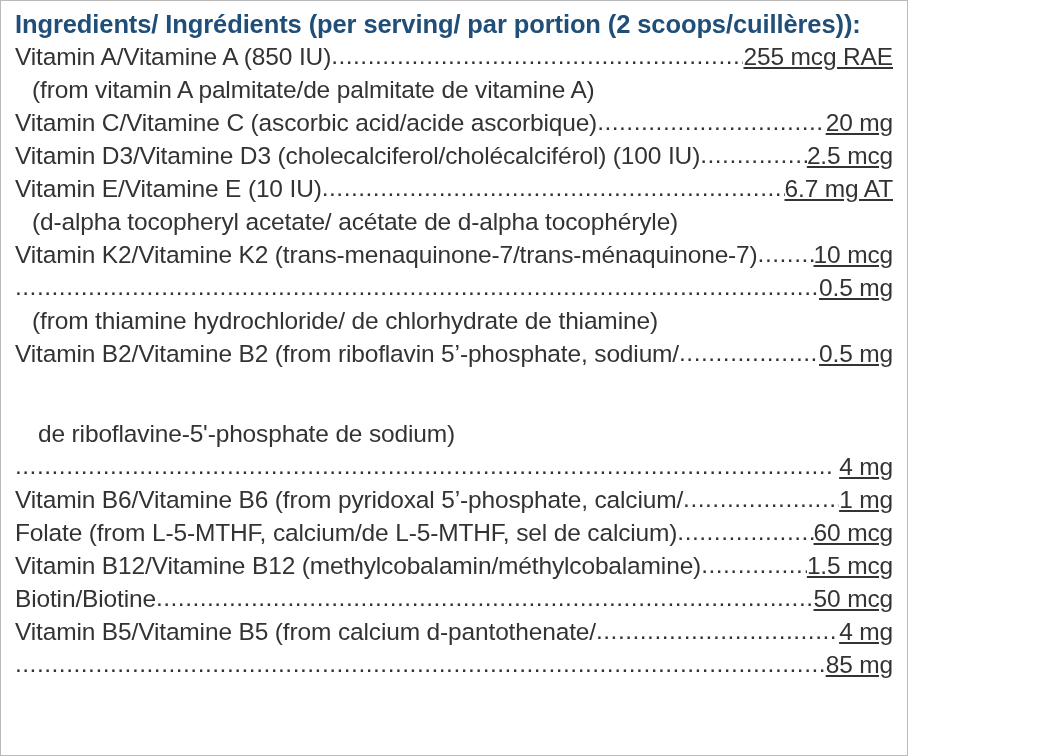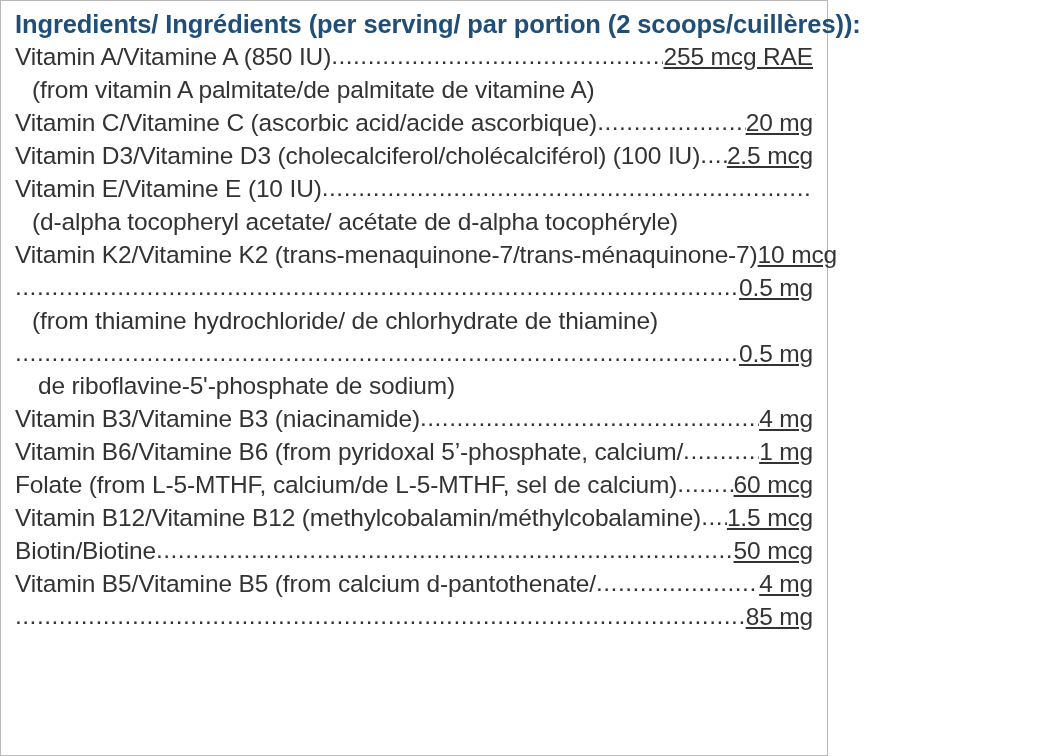--- a/index.html
+++ b/index.html
@@ -9,21 +9,21 @@
   body {
     width: 1038px;
     height: 756px;
     background: #ffffff;
     font-family: "Liberation Sans", sans-serif;
     color: #2b2b2b;
     overflow: hidden;
   }
   .panel {
     position: relative;
-    width: 828px;
+    width: 908px;
     height: 756px;
     box-sizing: border-box;
     border: 1px solid #b9b9b9;
     background: #ffffff;
     padding: 8px 14px 0 14px;
   }
   .heading {
     font-size: 25.5px;
     font-weight: bold;
     color: #1f4e79;
@@ -67,20 +67,21 @@
     white-space: nowrap;
     text-decoration: underline;
   }
   .cont {
     padding-left: 17px;
     white-space: nowrap;
   }
   .cont2 {
     padding-left: 23px;
     white-space: nowrap;
+    margin-top: 48px;
   }
 </style>
 </head>
 <body>
 
 <div class="panel">
 
   <div class="heading">Ingredients/ Ingrédients (per serving/ par portion (2 scoops/cuillères)):</div>
 
   <div class="lines">
@@ -100,43 +101,44 @@
 
     <div class="line row">
       <span class="name">Vitamin D3/Vitamine D3 (cholecalciferol/cholécalciférol) (100 IU)</span>
       <span class="leader">................................................................................................................</span>
       <span class="value">2.5 mcg</span>
     </div>
 
     <div class="line row">
       <span class="name">Vitamin E/Vitamine E (10 IU)</span>
       <span class="leader">................................................................................................................</span>
+      <span class="value">6.7 mg AT</span>
     </div>
     <div class="line cont">(d-alpha tocopheryl acetate/ acétate de d-alpha tocophéryle)</div>
 
     <div class="line row">
       <span class="name">Vitamin K2/Vitamine K2 (trans-menaquinone-7/trans-ménaquinone-7)</span>
       <span class="leader">................................................................................................................</span>
       <span class="value">10 mcg</span>
     </div>
 
     <div class="line row">
       <span class="leader">................................................................................................................</span>
       <span class="value">0.5 mg</span>
     </div>
     <div class="line cont">(from thiamine hydrochloride/ de chlorhydrate de thiamine)</div>
 
     <div class="line row">
+      <span class="name">Vitamin B2/Vitamine B2 (from riboflavin 5’-phosphate, sodium/</span>
       <span class="leader">................................................................................................................</span>
       <span class="value">0.5  mg</span>
     </div>
     <div class="line cont2">de riboflavine-5'-phosphate de sodium)</div>
 
     <div class="line row">
-      <span class="name">Vitamin B3/Vitamine B3 (niacinamide)</span>
       <span class="leader">................................................................................................................</span>
       <span class="value">4 mg</span>
     </div>
 
     <div class="line row">
       <span class="name">Vitamin B6/Vitamine B6 (from pyridoxal 5’-phosphate, calcium/ </span>
       <span class="leader">................................................................................................................</span>
       <span class="value">1 mg</span>
     </div>
 

